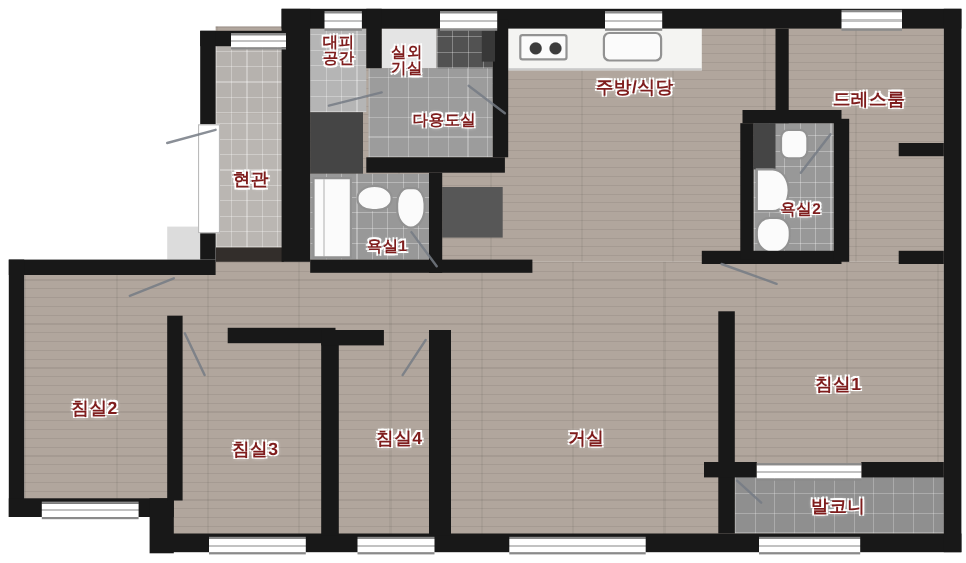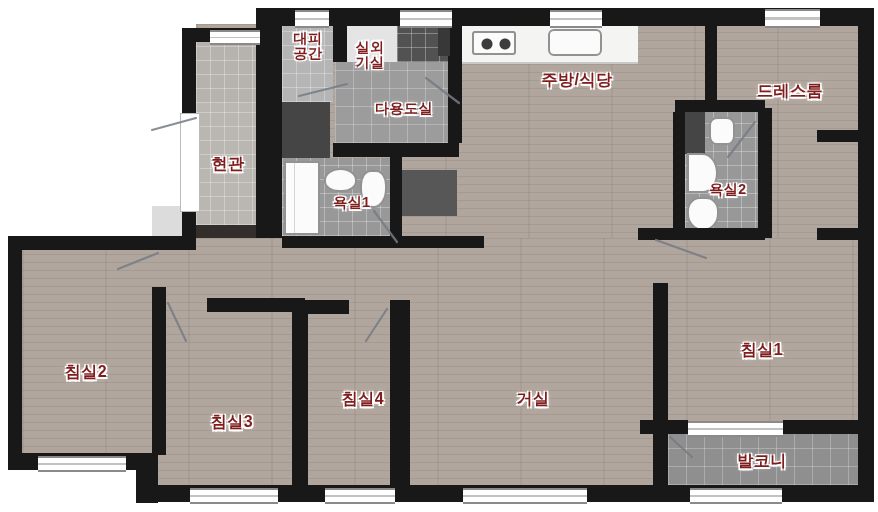--- a/index.html
+++ b/index.html
@@ -126,22 +126,22 @@
   </svg>
 
   <div class="label sm" style="left:308px;top:46px;">대피
 공간</div>
   <div class="label sm" style="left:370px;top:55px;">실외
 기실</div>
   <div class="label sm" style="left:404px;top:109px;">다용도실</div>
   <div class="label" style="left:577px;top:80px;">주방/식당</div>
   <div class="label" style="left:790px;top:91px;">드레스룸</div>
   <div class="label" style="left:228px;top:164px;">현관</div>
-  <div class="label sm" style="left:352px;top:203px;">욕실1</div>
+  <div class="label sm" style="left:352px;top:224px;">욕실1</div>
   <div class="label sm" style="left:728px;top:190px;">욕실2</div>
   <div class="label" style="left:86px;top:372px;">침실2</div>
-  <div class="label" style="left:232px;top:422px;">침실3</div>
+  <div class="label" style="left:232px;top:409px;">침실3</div>
   <div class="label" style="left:363px;top:399px;">침실4</div>
   <div class="label" style="left:533px;top:399px;">거실</div>
   <div class="label" style="left:762px;top:350px;">침실1</div>
   <div class="label" style="left:762px;top:461px;">발코니</div>
 
 </div>
 
 </body></html>

